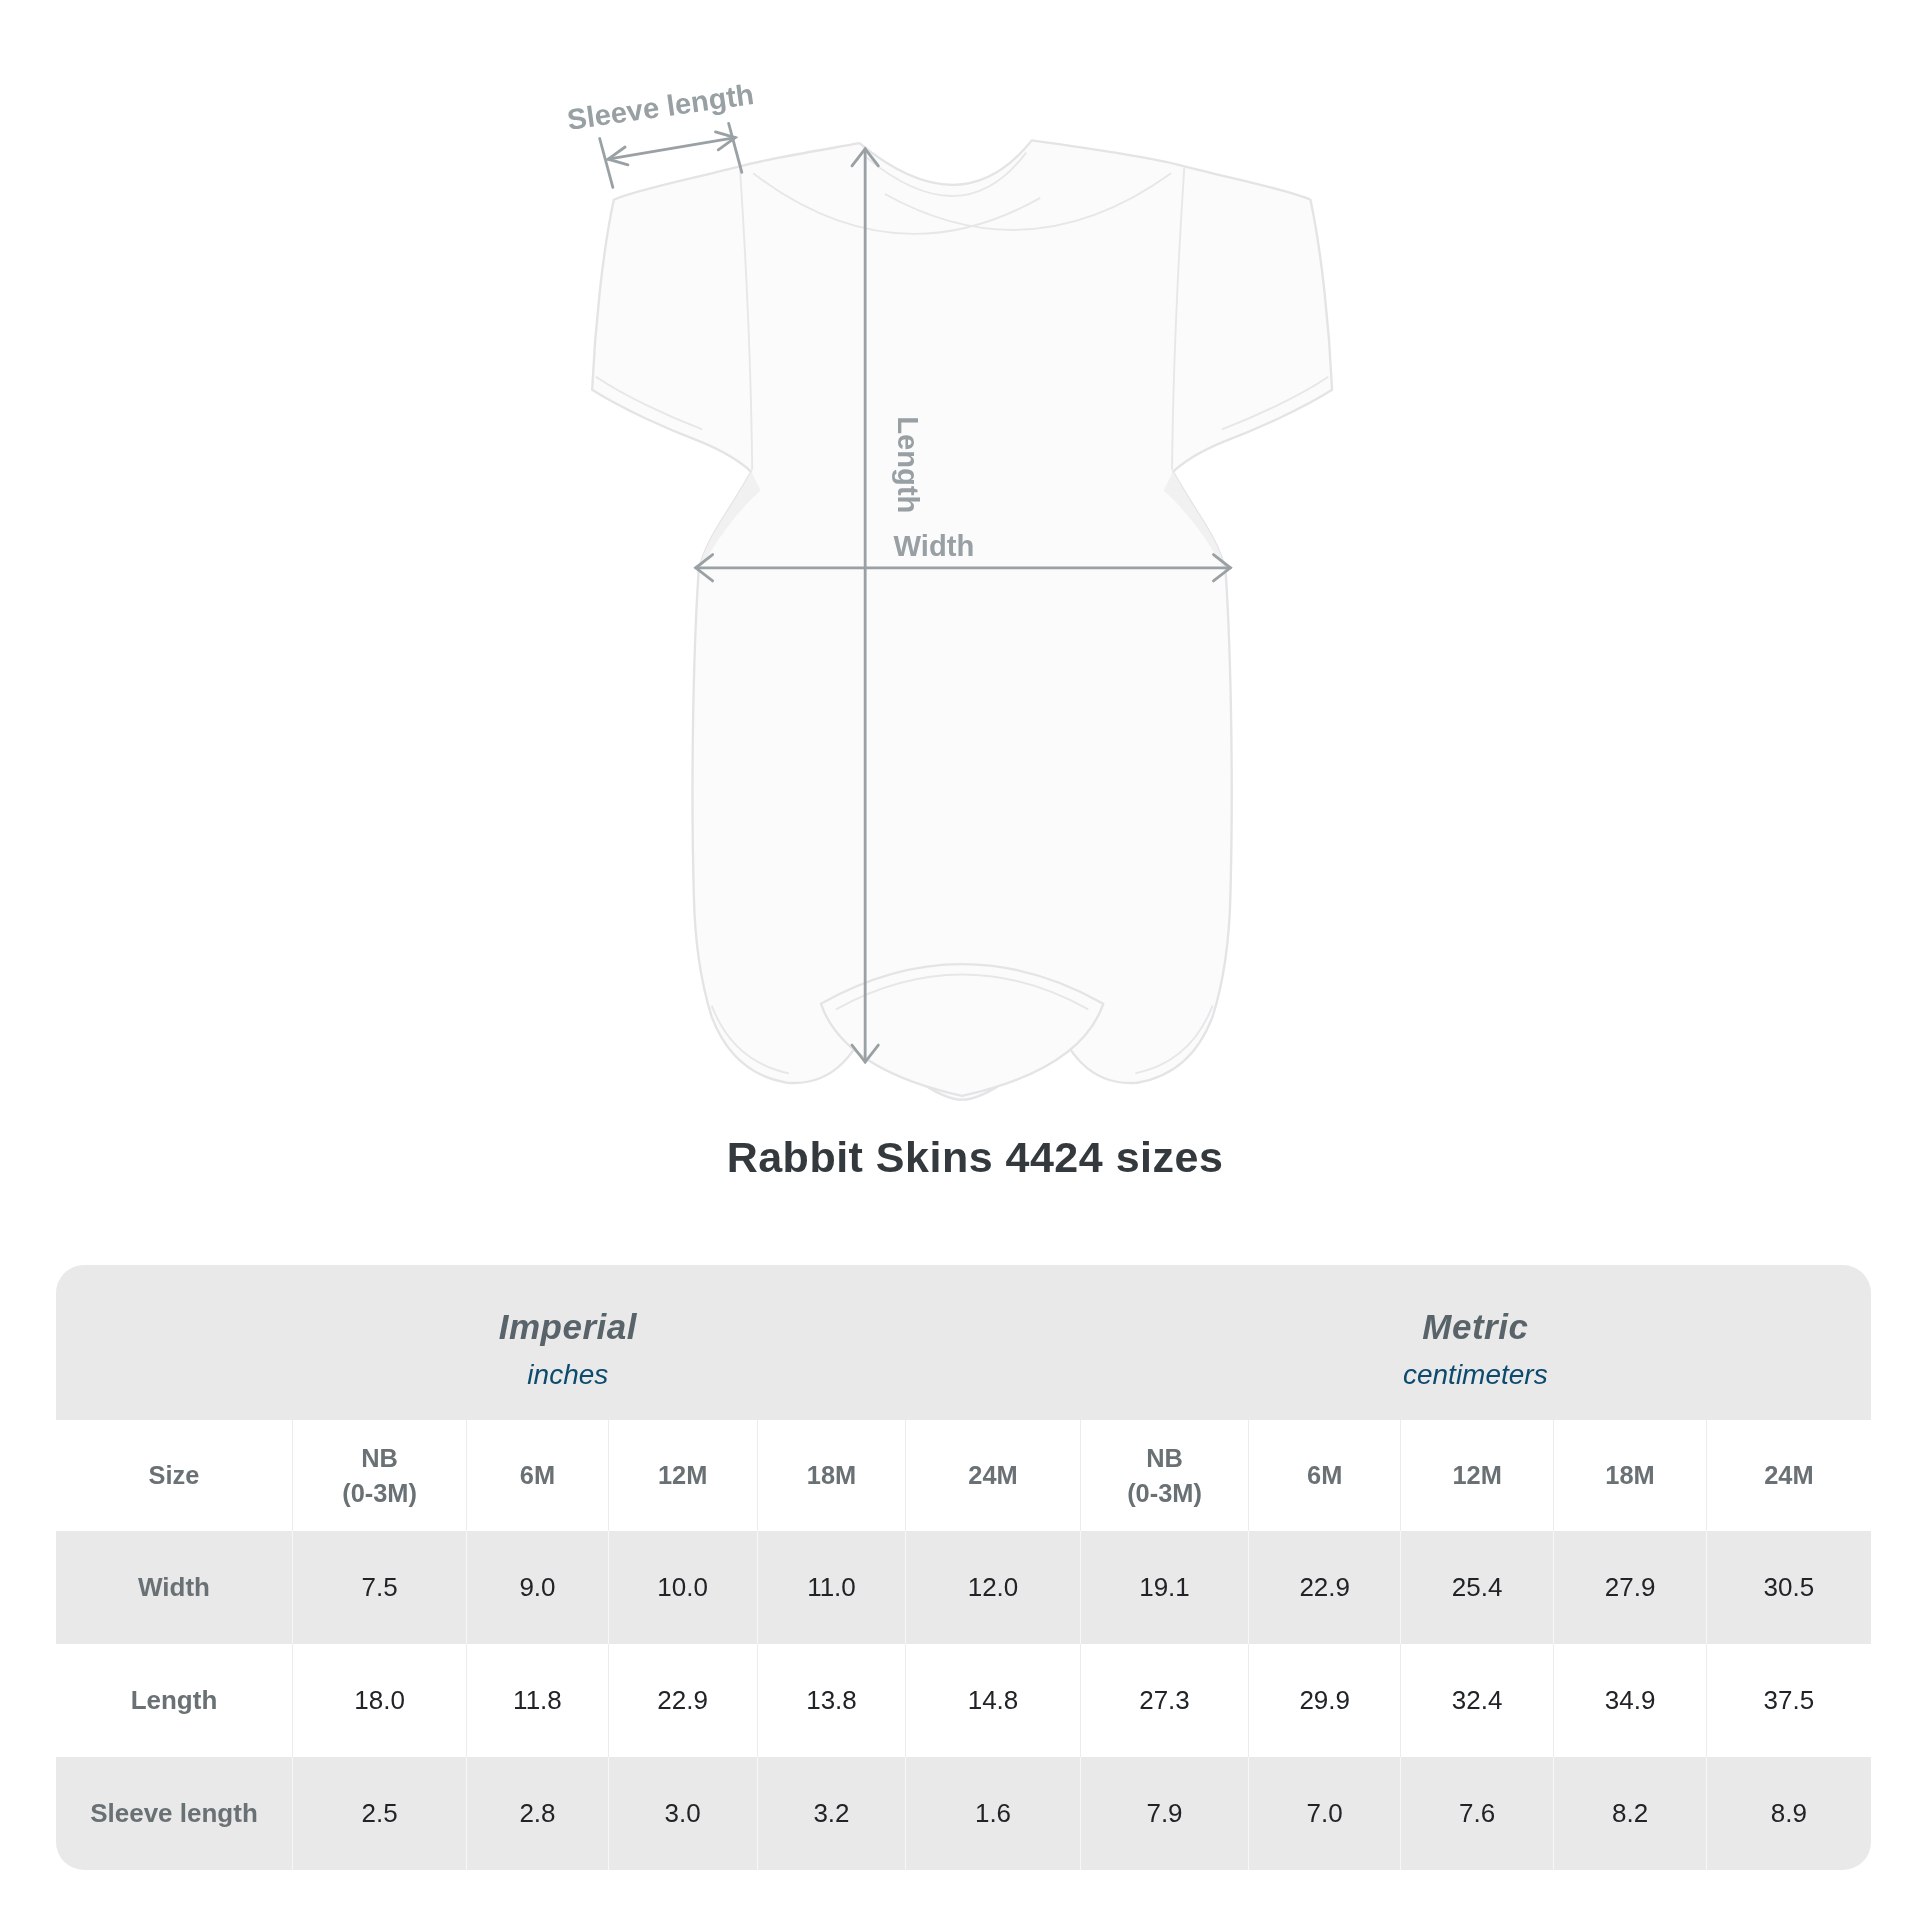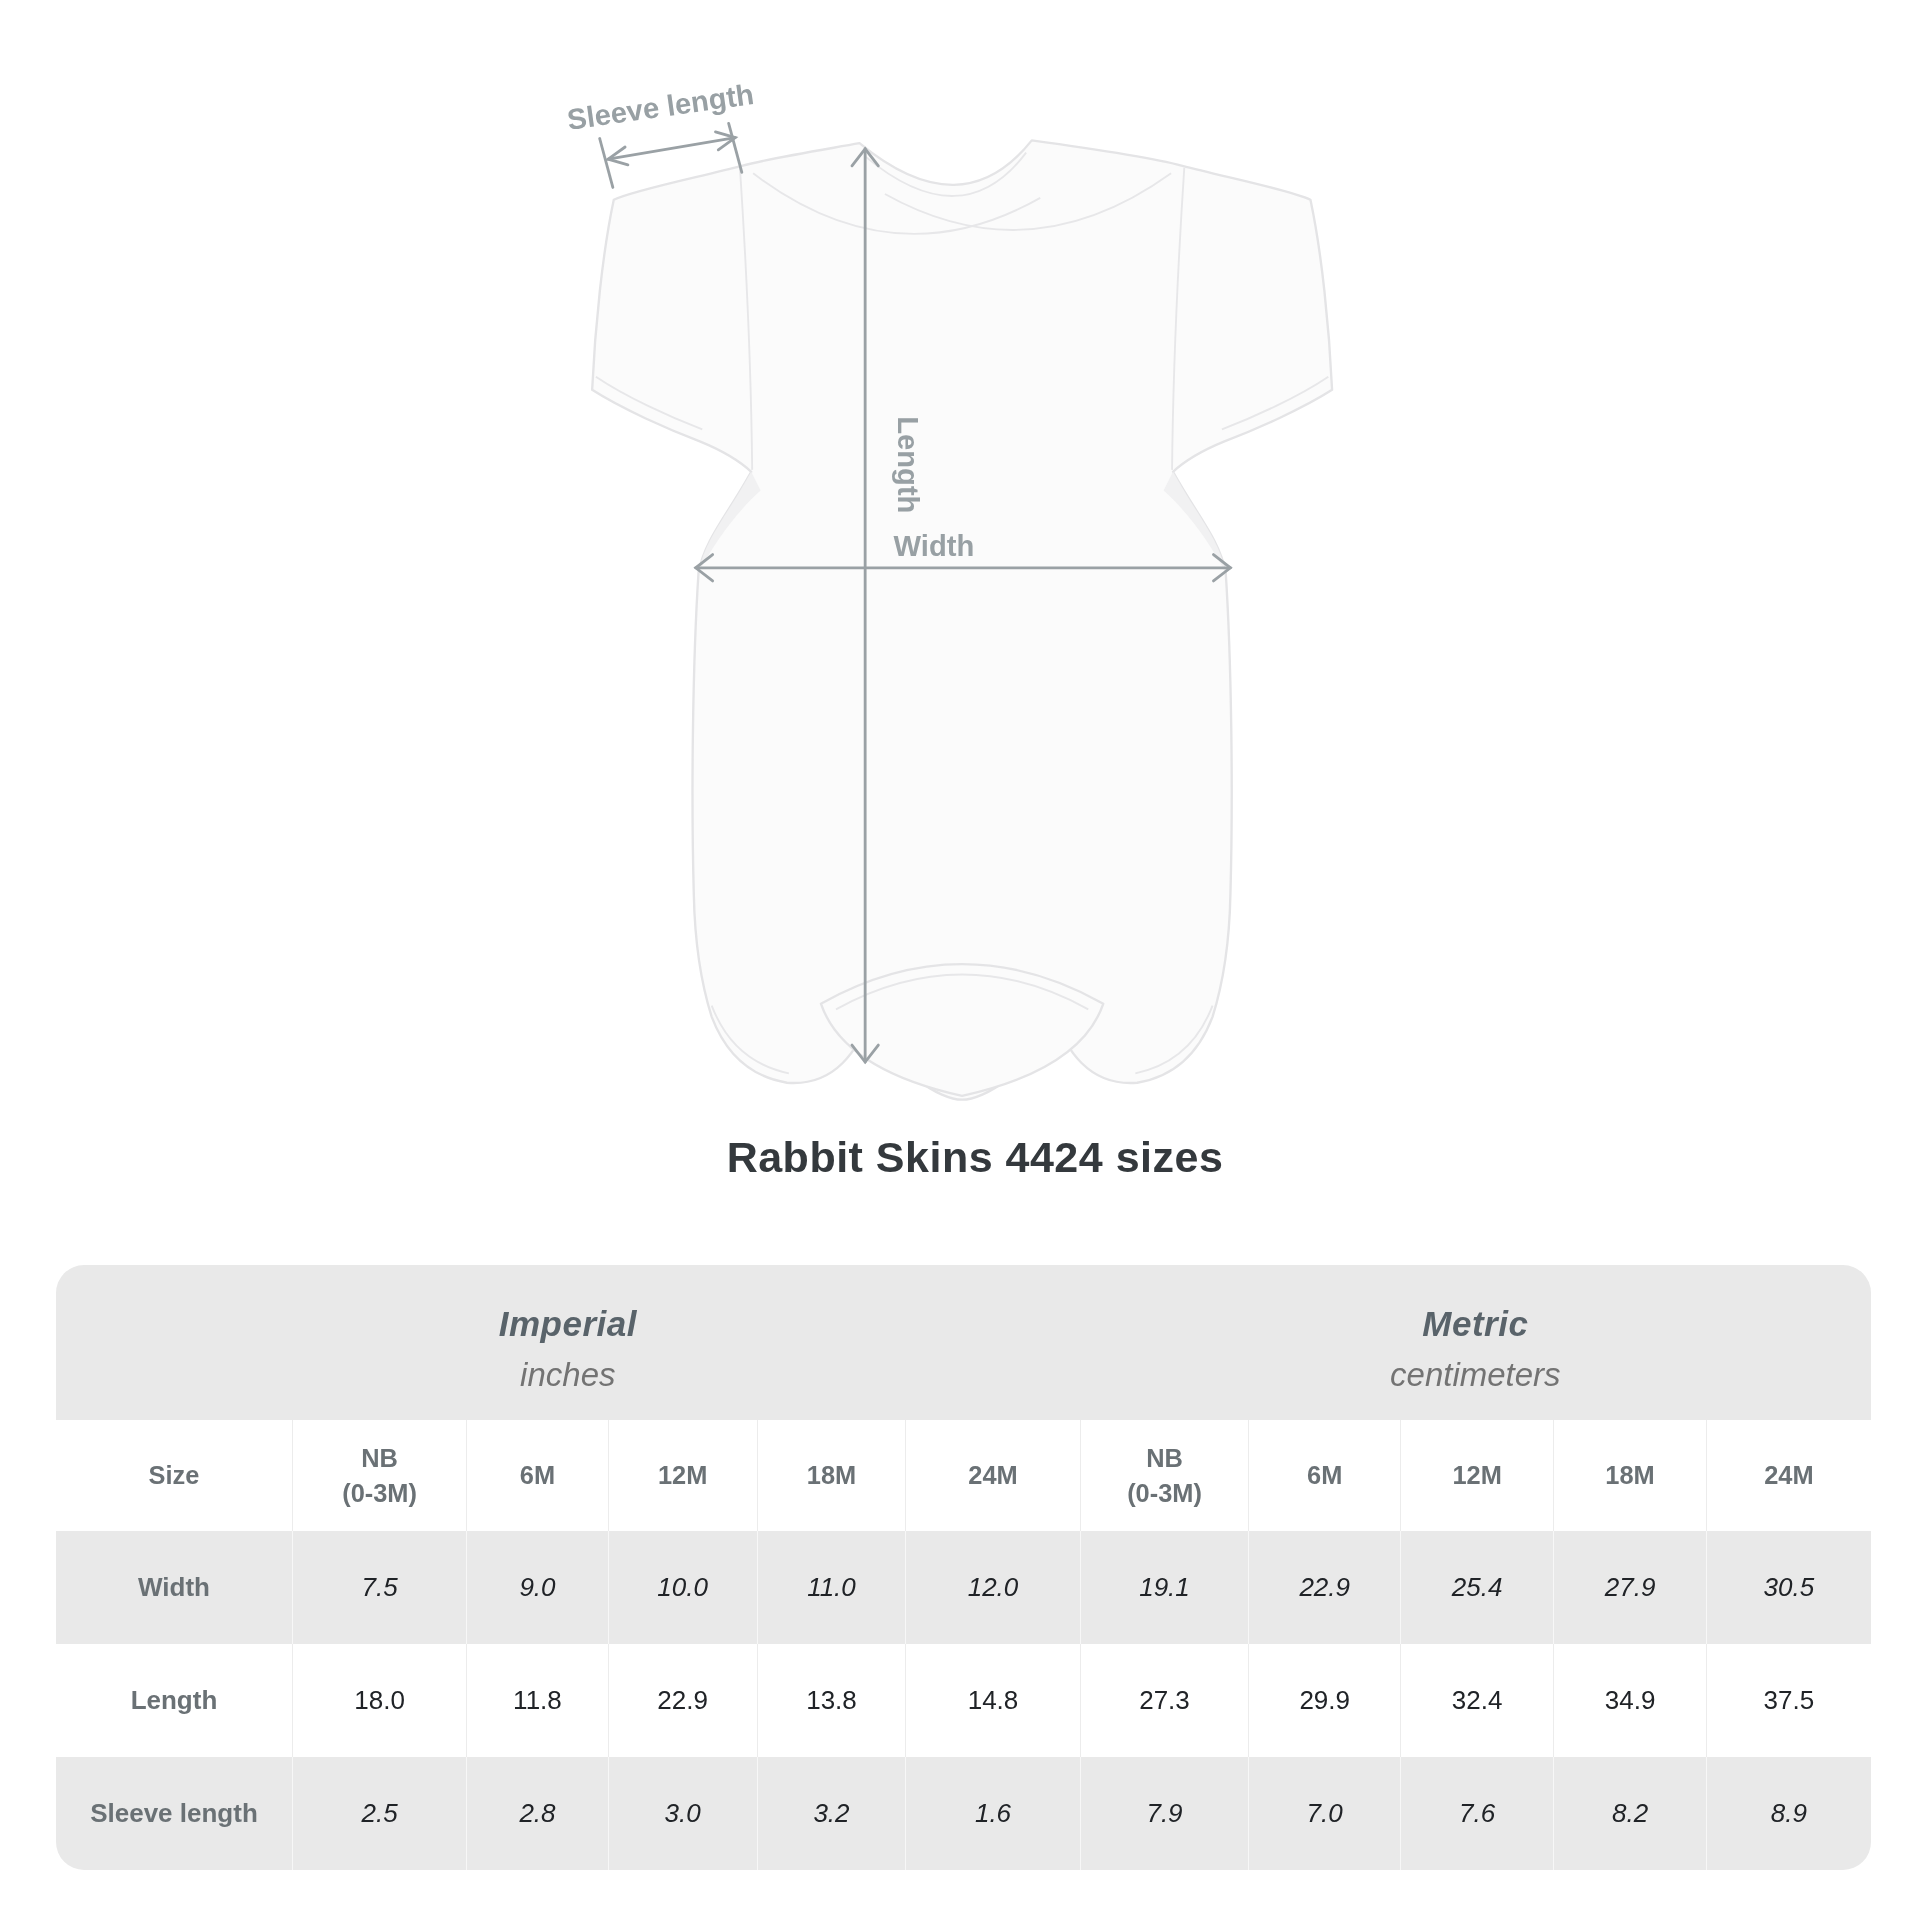--- a/index.html
+++ b/index.html
@@ -29,37 +29,37 @@
   }
   .unit-row td {
     background:#e9e9e9; height:155px; text-align:center; vertical-align:middle;
     padding:0;
   }
   .unit-name {
     font-weight:bold; font-style:italic; font-size:35px; color:#59636a;
     letter-spacing:0.5px;
     margin-top:13px;
   }
-  .unit-sub { font-style:italic; font-size:33px; color:#737373; margin-top:11.3px; }
+  .unit-sub { font-style:italic; font-size:28px; color:#0c4a6e; margin-top:11.3px; }
 
   .size-row th {
     background:#ffffff; height:111px; text-align:center; vertical-align:middle;
     font-weight:bold; font-size:25.4px; color:#6a7175; line-height:1.35; padding:0;
   }
   tr.data td {
     height:113px; text-align:center; vertical-align:middle; padding:0;
     background:#ffffff; font-size:26px; color:#202327;
   }
   tr.data td.lbl { font-weight:bold; font-size:26px; color:#6a7175; }
   tr.data.shade td { background:#e9e9e9; }
 
   
   .size-row th + th { border-left:1.9px solid #ececec; }
   tr.data td + td { border-left:1.9px solid #ececec; }
-  tr.data.shade td + td { border-left:1.9px solid #f7f7f7;font-style:italic; }
+  tr.data.shade td + td { border-left:1.9px solid #f7f7f7; }
 </style>
 </head>
 <body>
 
 <div class="canvas">
 
   <div class="figure">
     <svg width="1928" height="1177" viewBox="0 0 2048 1250" xmlns="http://www.w3.org/2000/svg">
 
       <g>

